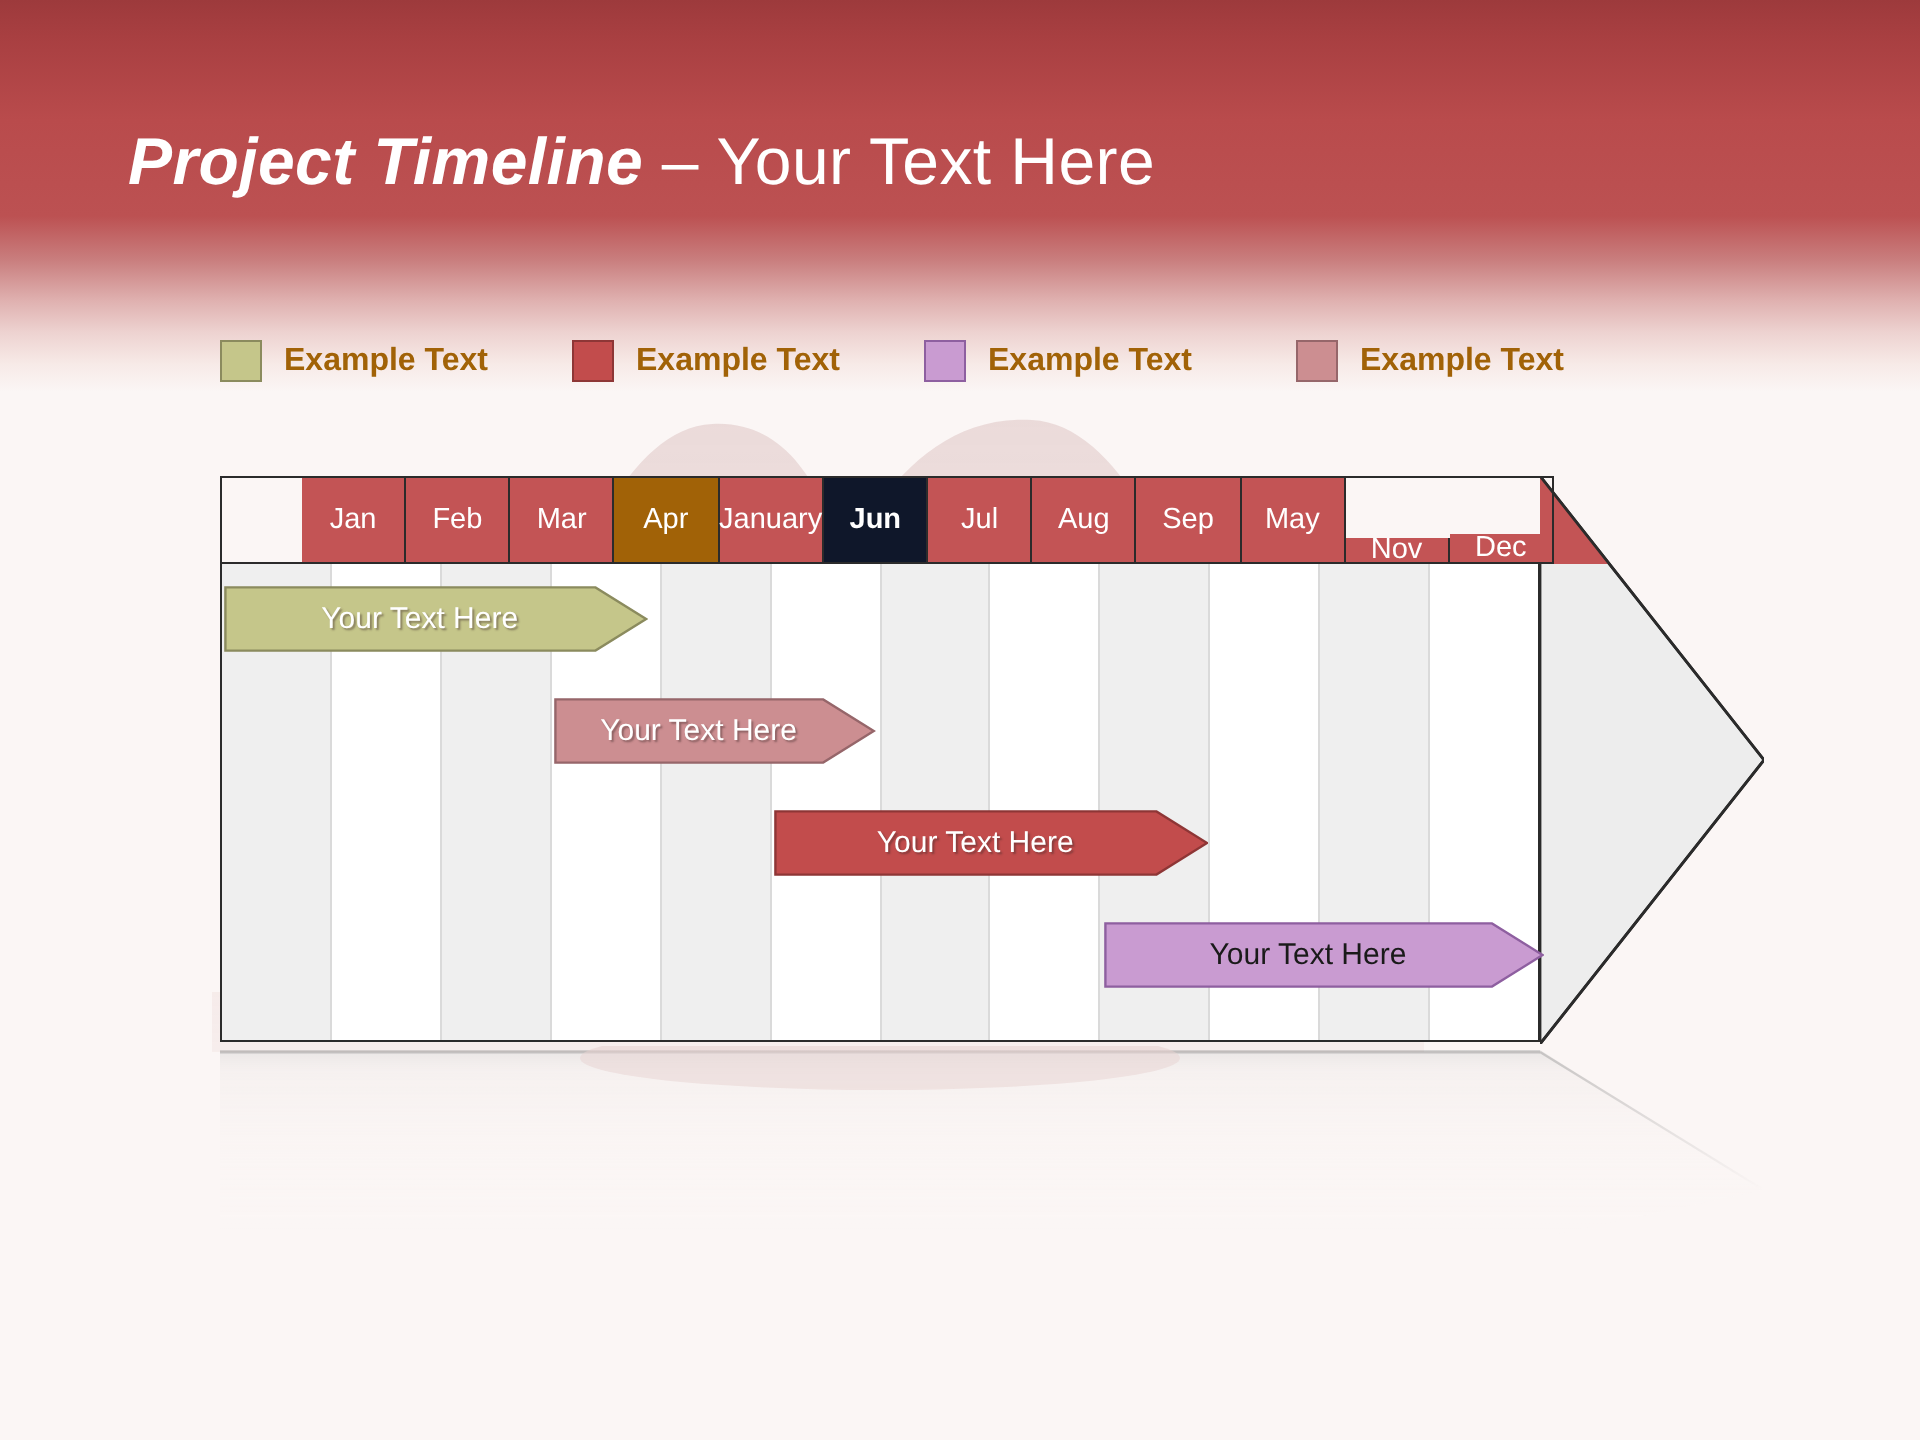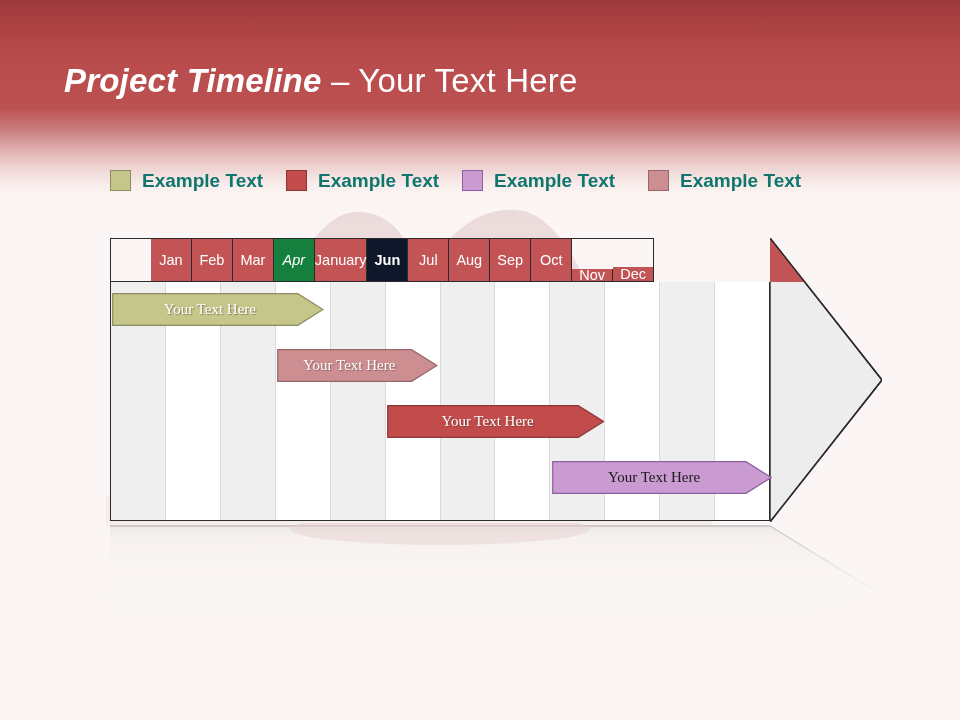--- a/index.html
+++ b/index.html
@@ -86,23 +86,23 @@
     white-space: nowrap;
   }
   .legend-swatch {
     width: 21px;
     height: 21px;
     border: 1px solid #8B8B5E;
     flex: 0 0 auto;
   }
   .legend-label {
     margin-left: 11px;
-    font-size: 19px;
+    font-size: 16px;
     font-weight: bold;
-    color: #0f766e;
+    color: #a16207;
     line-height: 21px;
   }
 
   
   #chart {
     position: absolute;
     left: 110px;
     top: 238px;
     width: 660px;           
     height: 283px;
@@ -115,21 +115,21 @@
     top: 238px;
     width: 112px;
     height: 284px;
     pointer-events: none;
   }
 
   
   #months {
     position: absolute;
     left: 0; top: 0;
-    width: 544px;
+    width: 667px;
     height: 44px;
     display: flex;
     border: 1px solid #2B2B2B;
     border-bottom: 1px solid #2B2B2B;
     padding-left: 40px;
   }
   .month-cell {
     flex: 1 1 0;
     background: #C35455;
     color: #FFFFFF;
@@ -160,21 +160,20 @@
   .grid-col.shade { background: #EFEFEF; }
   .grid-col:last-child { border-right: none; }
 
   
   #bars {
     position: absolute;
     left: 0; top: 44px;
     width: 660px;
     height: 239px;
     pointer-events: none;
-    font-family: Liberation Serif, serif;
   }
   .bar {
     position: absolute;
     height: 33px;
     display: flex;
     align-items: center;
     pointer-events: auto;
   }
   .bar svg { position: absolute; inset: 0; width: 100%; height: 100%; }
   .bar-label {
@@ -251,27 +250,27 @@
     <polygon points="0,0 112,142 0,284" fill="#EDEDED" stroke="#2B2B2B" stroke-width="1.4"></polygon>
     <polygon points="0,0 35,44 0,44" fill="#C35455" stroke="none"></polygon>
     <polyline points="0,0 112,142 0,284" fill="none" stroke="#2B2B2B" stroke-width="1.4"></polyline>
   </svg>
 
   <div id="chart">
     <div id="months">
         <div class="month-cell" style="background: rgb(195, 84, 85);">Jan</div>
         <div class="month-cell" style="background: rgb(195, 84, 85);">Feb</div>
         <div class="month-cell" style="background: rgb(195, 84, 85);">Mar</div>
-        <div class="month-cell" style="background: #15803d; font-style: italic;">Apr</div>
+        <div class="month-cell" style="background: #a16207;">Apr</div>
         <div class="month-cell" style="background: rgb(195, 84, 85);">January</div>
         <div class="month-cell" style="background: #0f172a; font-weight: bold;">Jun</div>
         <div class="month-cell" style="background: rgb(195, 84, 85);">Jul</div>
         <div class="month-cell" style="background: rgb(195, 84, 85);">Aug</div>
         <div class="month-cell" style="background: rgb(195, 84, 85);">Sep</div>
-        <div class="month-cell" style="background: rgb(195, 84, 85);">Oct</div>
+        <div class="month-cell" style="background: rgb(195, 84, 85);">May</div>
         <div class="month-cell" style="background: rgb(195, 84, 85); margin-top: 30px;">Nov</div>
         <div class="month-cell" style="background: rgb(195, 84, 85);">Dec</div>
       </div>
     <div id="grid">
         <div class="grid-col shade" style="background: rgb(239, 239, 239);"></div>
         <div class="grid-col" style="background: rgb(255, 255, 255);"></div>
         <div class="grid-col shade" style="background: rgb(239, 239, 239);"></div>
         <div class="grid-col" style="background: rgb(255, 255, 255);"></div>
         <div class="grid-col shade" style="background: rgb(239, 239, 239);"></div>
         <div class="grid-col" style="background: rgb(255, 255, 255);"></div>

